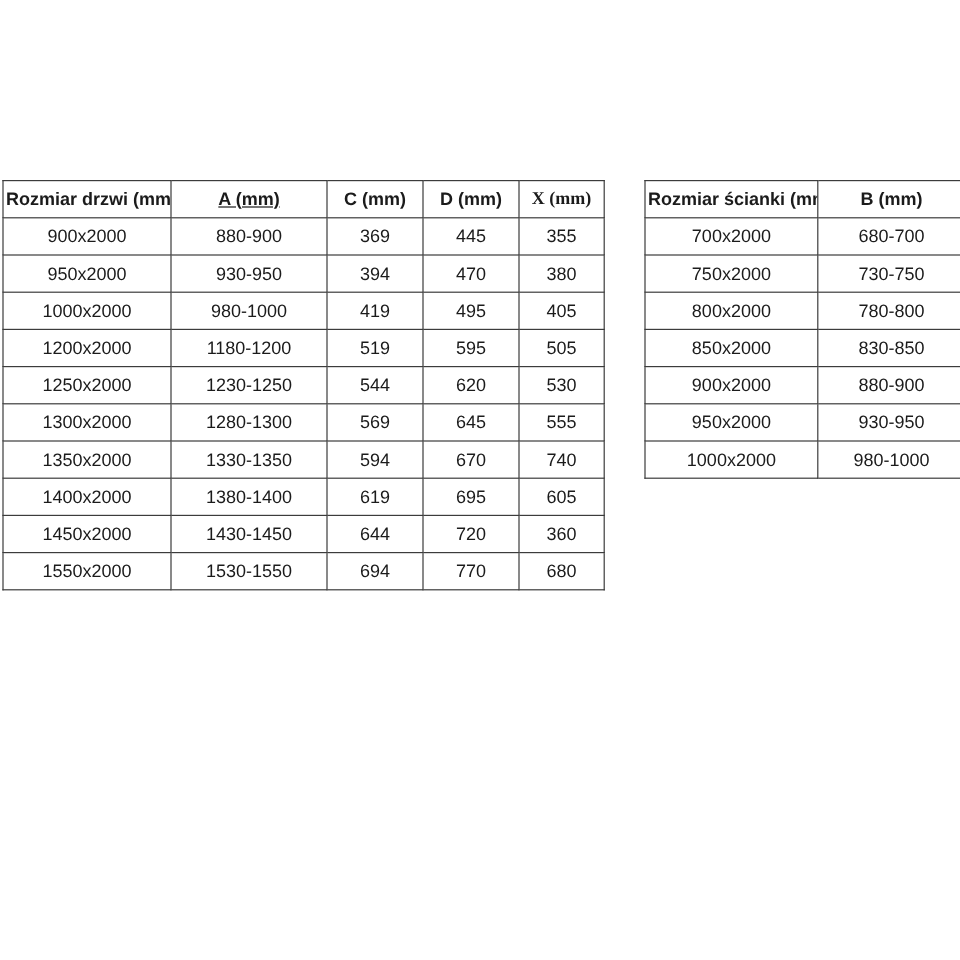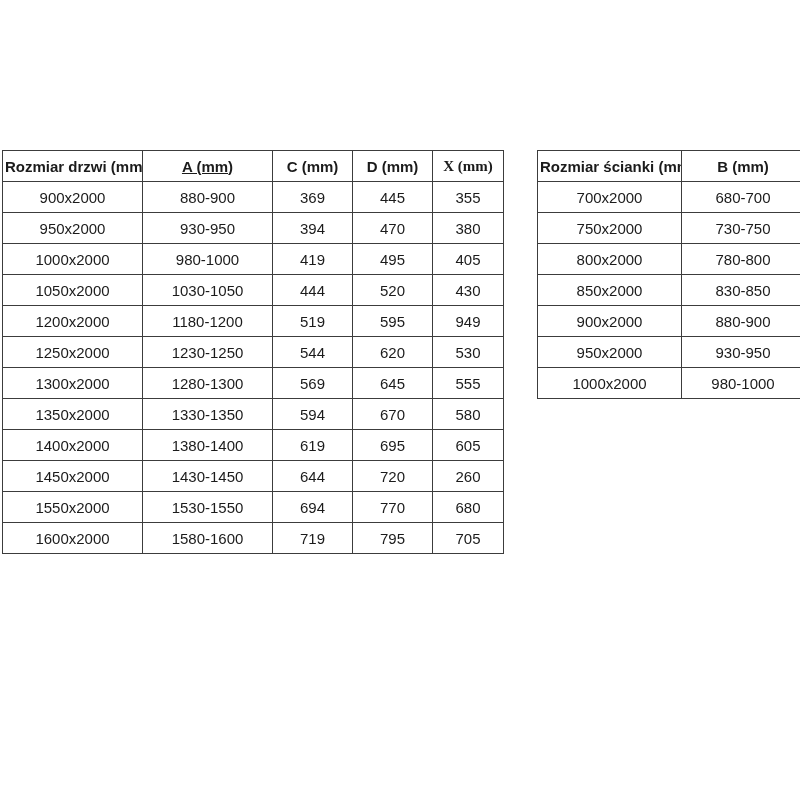--- a/index.html
+++ b/index.html
@@ -91,81 +91,67 @@
           <td>380</td>
         </tr>
         <tr>
           <td>1000x2000</td>
           <td>980-1000</td>
           <td>419</td>
           <td>495</td>
           <td>405</td>
         </tr>
         <tr>
-          <td>1050x2000</td>
-          <td>1030-1050</td>
-          <td>444</td>
-          <td>520</td>
-          <td>430</td>
-        </tr>
-        <tr>
           <td>1200x2000</td>
           <td>1180-1200</td>
           <td>519</td>
           <td>595</td>
-          <td>949</td>
+          <td>505</td>
         </tr>
         <tr>
           <td>1250x2000</td>
           <td>1230-1250</td>
           <td>544</td>
           <td>620</td>
           <td>530</td>
         </tr>
         <tr>
           <td>1300x2000</td>
           <td>1280-1300</td>
           <td>569</td>
           <td>645</td>
           <td>555</td>
         </tr>
         <tr>
           <td>1350x2000</td>
           <td>1330-1350</td>
           <td>594</td>
           <td>670</td>
-          <td>580</td>
+          <td>740</td>
         </tr>
         <tr>
           <td>1400x2000</td>
           <td>1380-1400</td>
           <td>619</td>
           <td>695</td>
           <td>605</td>
         </tr>
         <tr>
           <td>1450x2000</td>
           <td>1430-1450</td>
           <td>644</td>
           <td>720</td>
-          <td>260</td>
+          <td>360</td>
         </tr>
         <tr>
           <td>1550x2000</td>
           <td>1530-1550</td>
           <td>694</td>
           <td>770</td>
           <td>680</td>
-        </tr>
-        <tr>
-          <td>1600x2000</td>
-          <td>1580-1600</td>
-          <td>719</td>
-          <td>795</td>
-          <td>705</td>
         </tr>
       </tbody>
     </table>
   <table id="wall-table" class="dim-table">
       <thead>
         <tr>
           <th>Rozmiar ścianki (mm)</th>
           <th>B (mm)</th>
         </tr>
       </thead>

